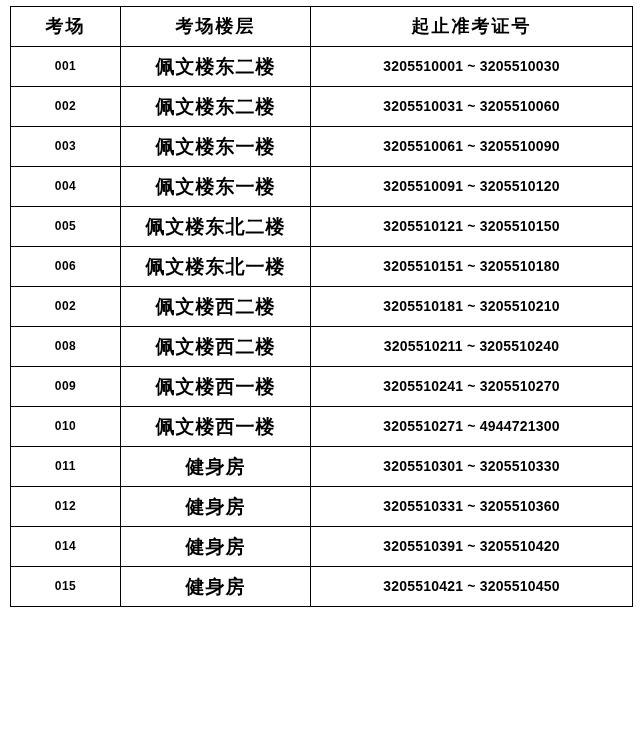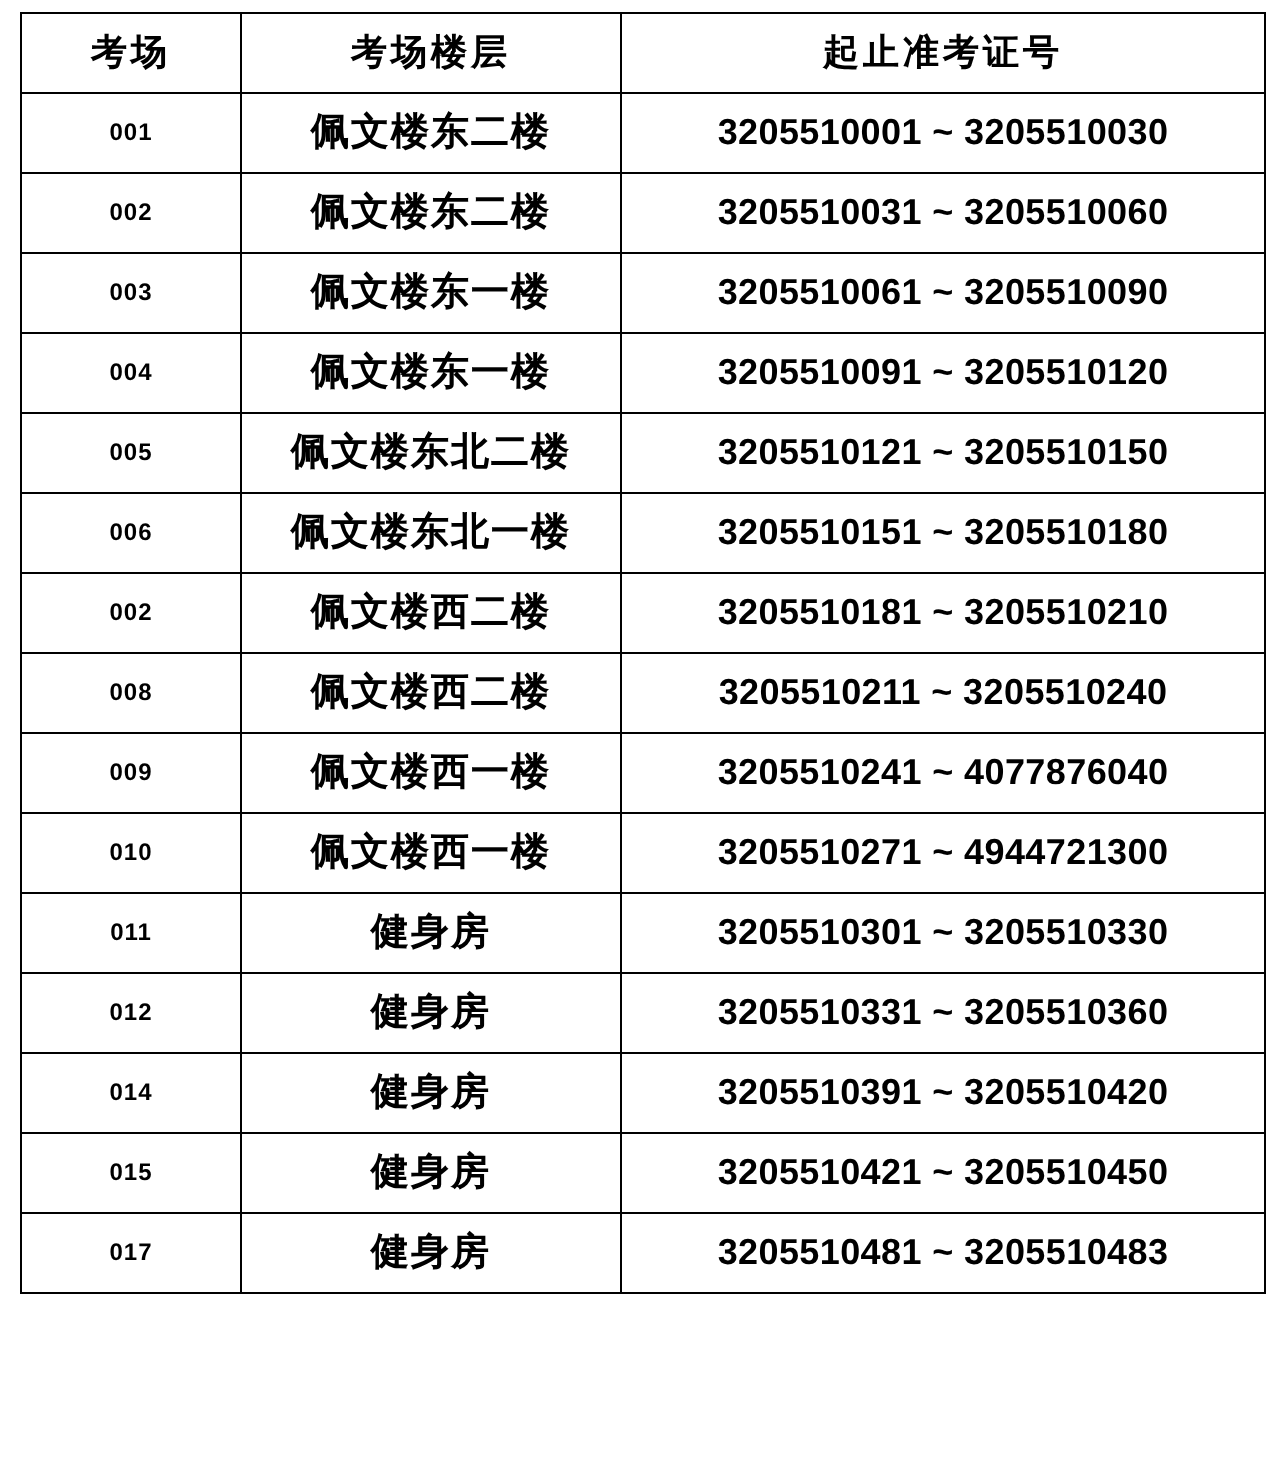--- a/index.html
+++ b/index.html
@@ -40,21 +40,21 @@
   }
   table.exam-table th {
     font-size: 18px;
   }
   col.c-room   { width: 110px; }
   col.c-floor  { width: 190px; }
   col.c-range  { width: 322px; }
 
   td.room-cell  { font-size: 12px; letter-spacing: 0.5px; }
   td.floor-cell { font-size: 19px; letter-spacing: 1px; margin-left: 35px; }
-  td.range-cell { font-size: 18px; letter-spacing: 0.2px; }
+  td.range-cell { font-size: 14px; letter-spacing: 0.2px; }
   th.head-cell  { font-size: 19px; letter-spacing: 2px; }
 </style>
 </head>
 <body>
 
 <div class="sheet">
   <table class="exam-table">
     <colgroup>
       <col class="c-room">
       <col class="c-floor">
@@ -104,21 +104,21 @@
         <td class="range-cell">3205510181 ~ 3205510210</td>
       </tr>
       <tr>
         <td class="room-cell">008</td>
         <td class="floor-cell">佩文楼西二楼</td>
         <td class="range-cell">3205510211 ~ 3205510240</td>
       </tr>
       <tr>
         <td class="room-cell">009</td>
         <td class="floor-cell">佩文楼西一楼</td>
-        <td class="range-cell">3205510241 ~ 4077876040</td>
+        <td class="range-cell">3205510241 ~ 3205510270</td>
       </tr>
       <tr>
         <td class="room-cell">010</td>
         <td class="floor-cell">佩文楼西一楼</td>
         <td class="range-cell">3205510271 ~ 4944721300</td>
       </tr>
       <tr>
         <td class="room-cell">011</td>
         <td class="floor-cell">健身房</td>
         <td class="range-cell">3205510301 ~ 3205510330</td>
@@ -131,20 +131,15 @@
       <tr>
         <td class="room-cell">014</td>
         <td class="floor-cell">健身房</td>
         <td class="range-cell">3205510391 ~ 3205510420</td>
       </tr>
       <tr>
         <td class="room-cell">015</td>
         <td class="floor-cell">健身房</td>
         <td class="range-cell">3205510421 ~ 3205510450</td>
       </tr>
-      <tr>
-        <td class="room-cell">017</td>
-        <td class="floor-cell">健身房</td>
-        <td class="range-cell">3205510481 ~ 3205510483</td>
-      </tr>
     </tbody>
   </table>
 </div>
 
 </body></html>

